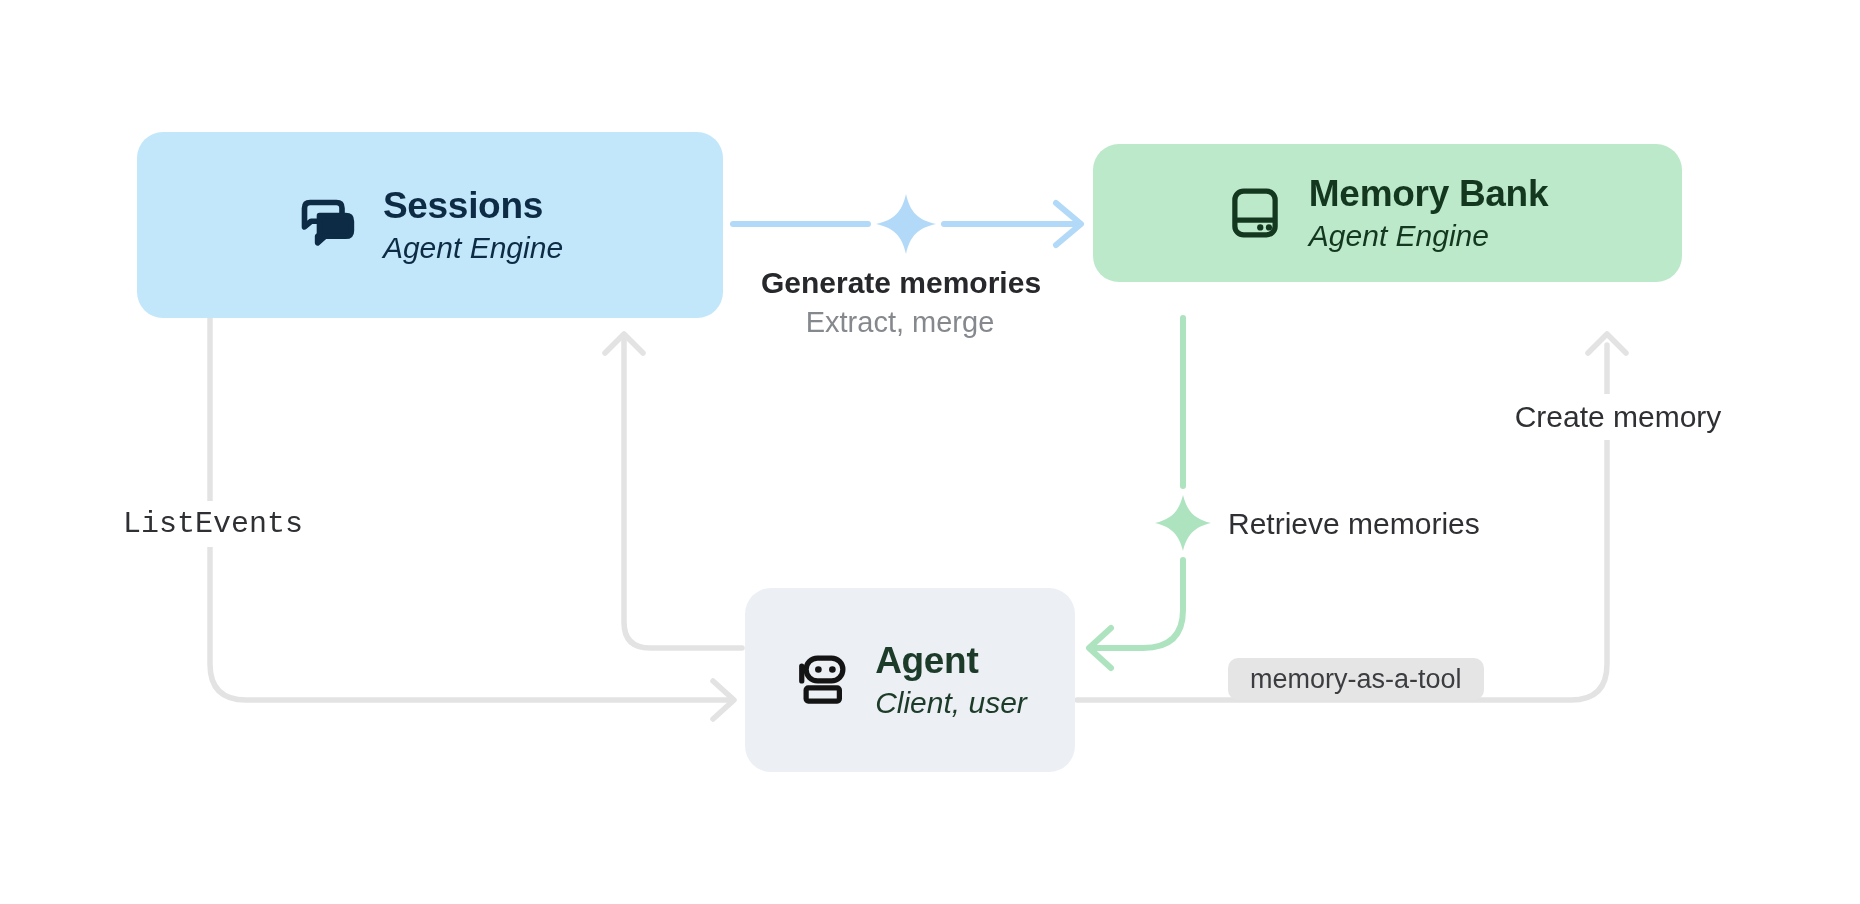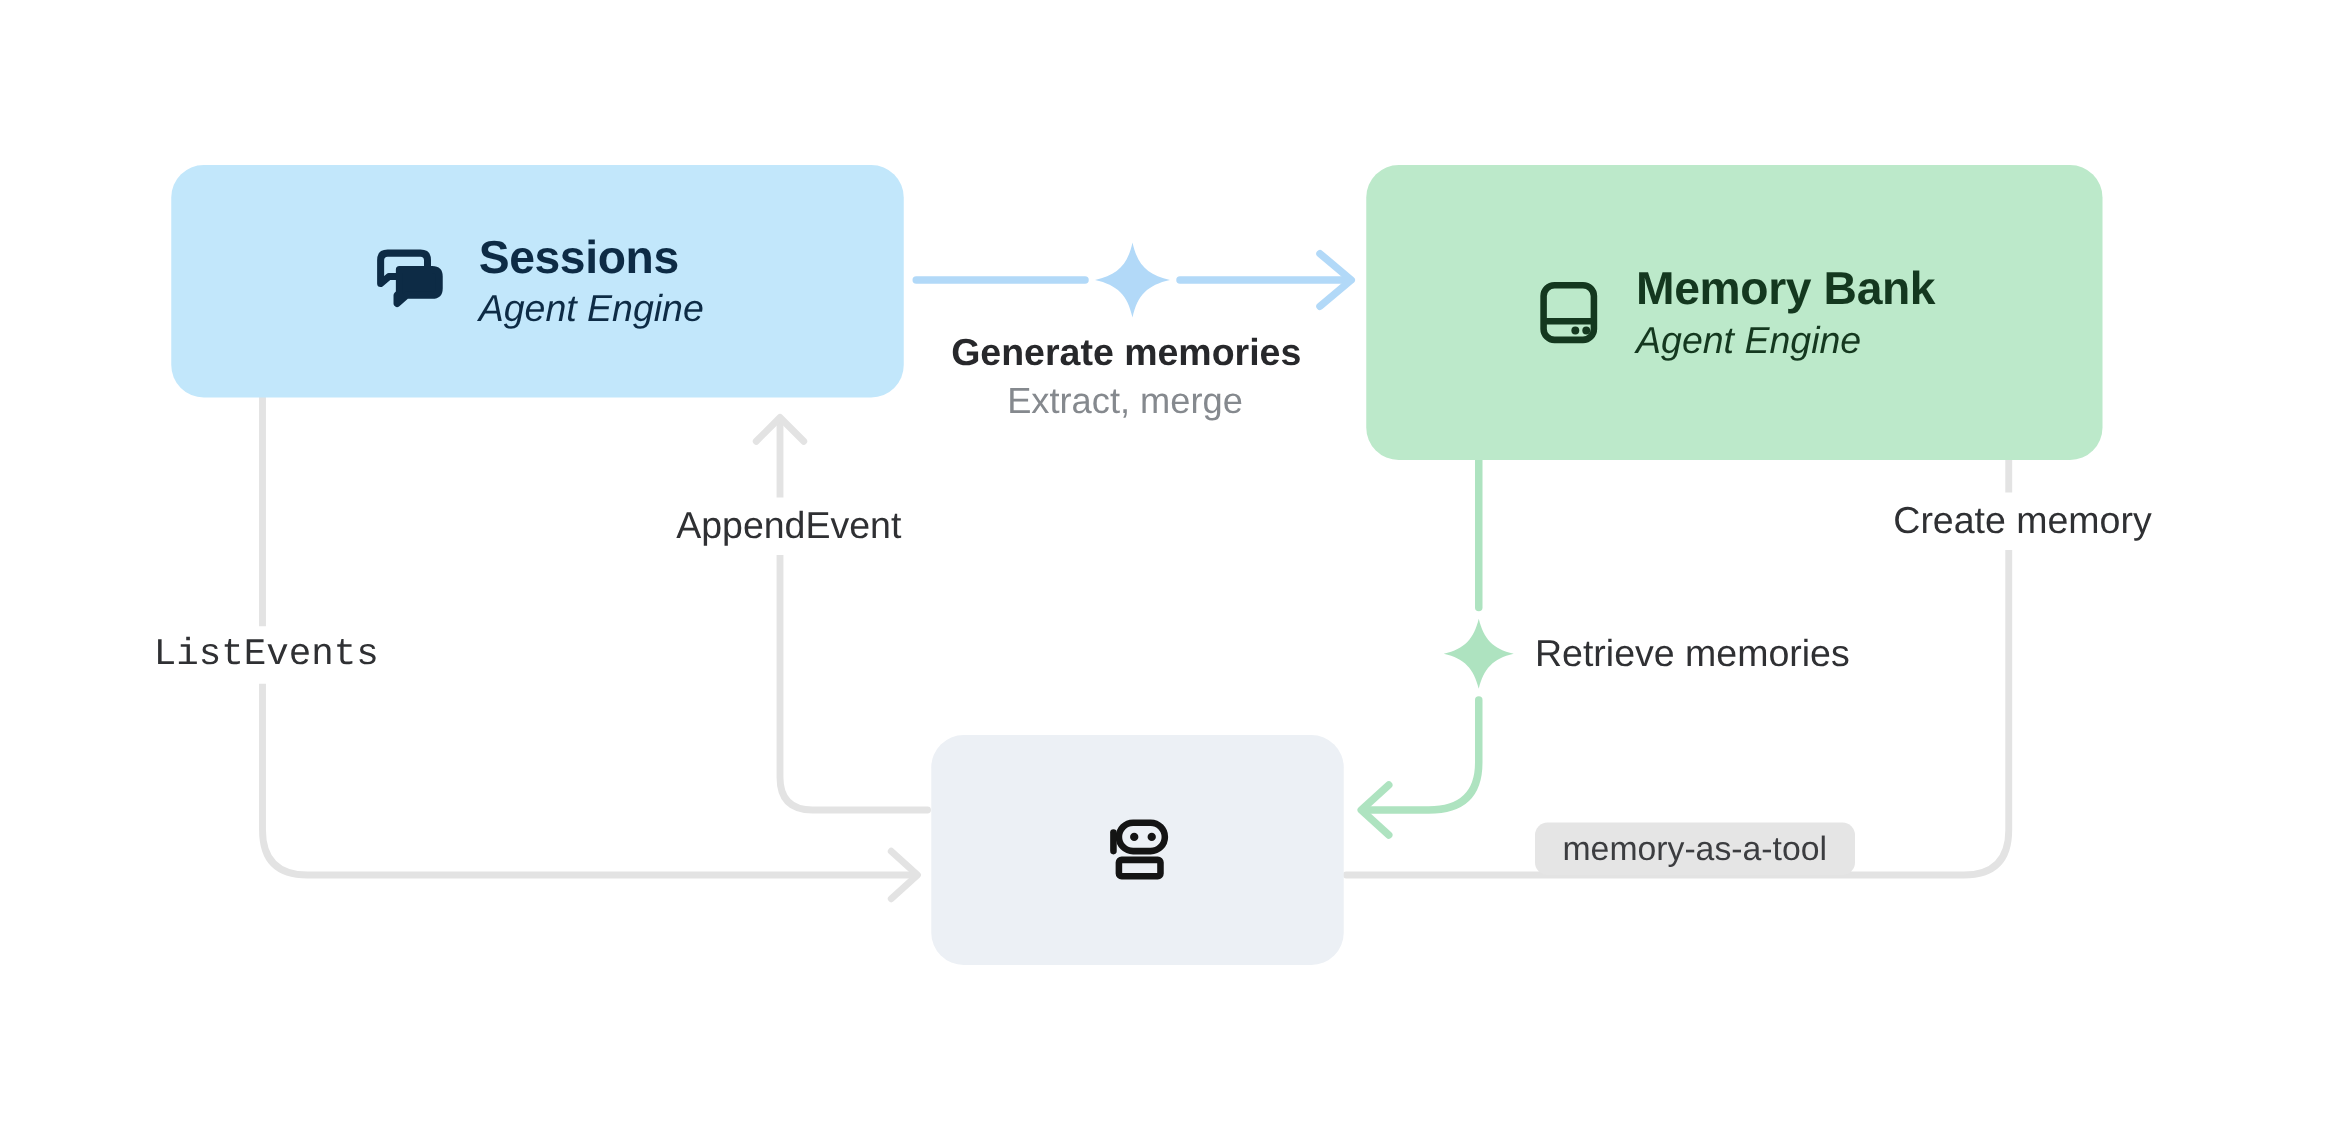--- a/index.html
+++ b/index.html
@@ -22,21 +22,21 @@
     justify-content: center;
     gap: 26px;
     z-index: 2;
   }
   .node .nicon { flex: 0 0 auto; display: flex; align-items: center; }
   .node .ntext { display: flex; flex-direction: column; }
   .node .ntitle { font-size: 37px; font-weight: 700; letter-spacing: -0.3px; line-height: 1.22; }
   .node .nsub   { font-size: 30px; font-weight: 400; line-height: 1.3; font-style: italic; }
 
   #node-sessions   { left: 137px; top: 132px; width: 586px; height: 186px; }
-  #node-memorybank { left: 1093px; top: 132px; width: 589px; height: 236px; }
+  #node-memorybank { left: 1093px; top: 144px; width: 589px; height: 138px; }
   #node-agent      { left: 745px; top: 588px; width: 330px; height: 184px; }
   #node-agent .nicon { color: #141414; }
 
   
   .elabel {
     position: absolute;
     z-index: 3;
     font-size: 30px;
     color: #2f3033;
     white-space: nowrap;
@@ -133,24 +133,27 @@
   <div class="node" id="node-agent" style="background-color: rgb(236, 240, 245); color: rgb(29, 59, 41);">
     <span class="nicon">
       <svg width="56" height="56" viewBox="0 0 64 64" fill="none" stroke="currentColor" stroke-width="6" stroke-linecap="round" stroke-linejoin="round">
         <rect x="15" y="7" width="42" height="26" rx="13"></rect>
         <path d="M10 16 V33"></path>
         <circle cx="29" cy="20" r="3.8" fill="currentColor" stroke="none"></circle>
         <circle cx="45" cy="20" r="3.8" fill="currentColor" stroke="none"></circle>
         <rect x="15" y="41" width="38" height="15" rx="2.5"></rect>
       </svg>
     </span>
+    <span class="ntext">
+      <span class="ntitle">Agent</span>
+      <span class="nsub">Client, user</span>
+    </span>
   </div>
 
   <div class="elabel" id="lbl-extract">Extract, merge</div>
   <div class="elabel" id="lbl-generate">Generate memories</div>
-  <div class="elabel" id="lbl-append">AppendEvent</div>
   <div class="elabel" id="lbl-list">ListEvents</div>
   <div class="elabel" id="lbl-create">Create memory</div>
   <div class="elabel" id="lbl-retrieve">Retrieve memories</div>
 
   <div class="badge">memory-as-a-tool</div>
 
 </div>
 
 </body></html>

